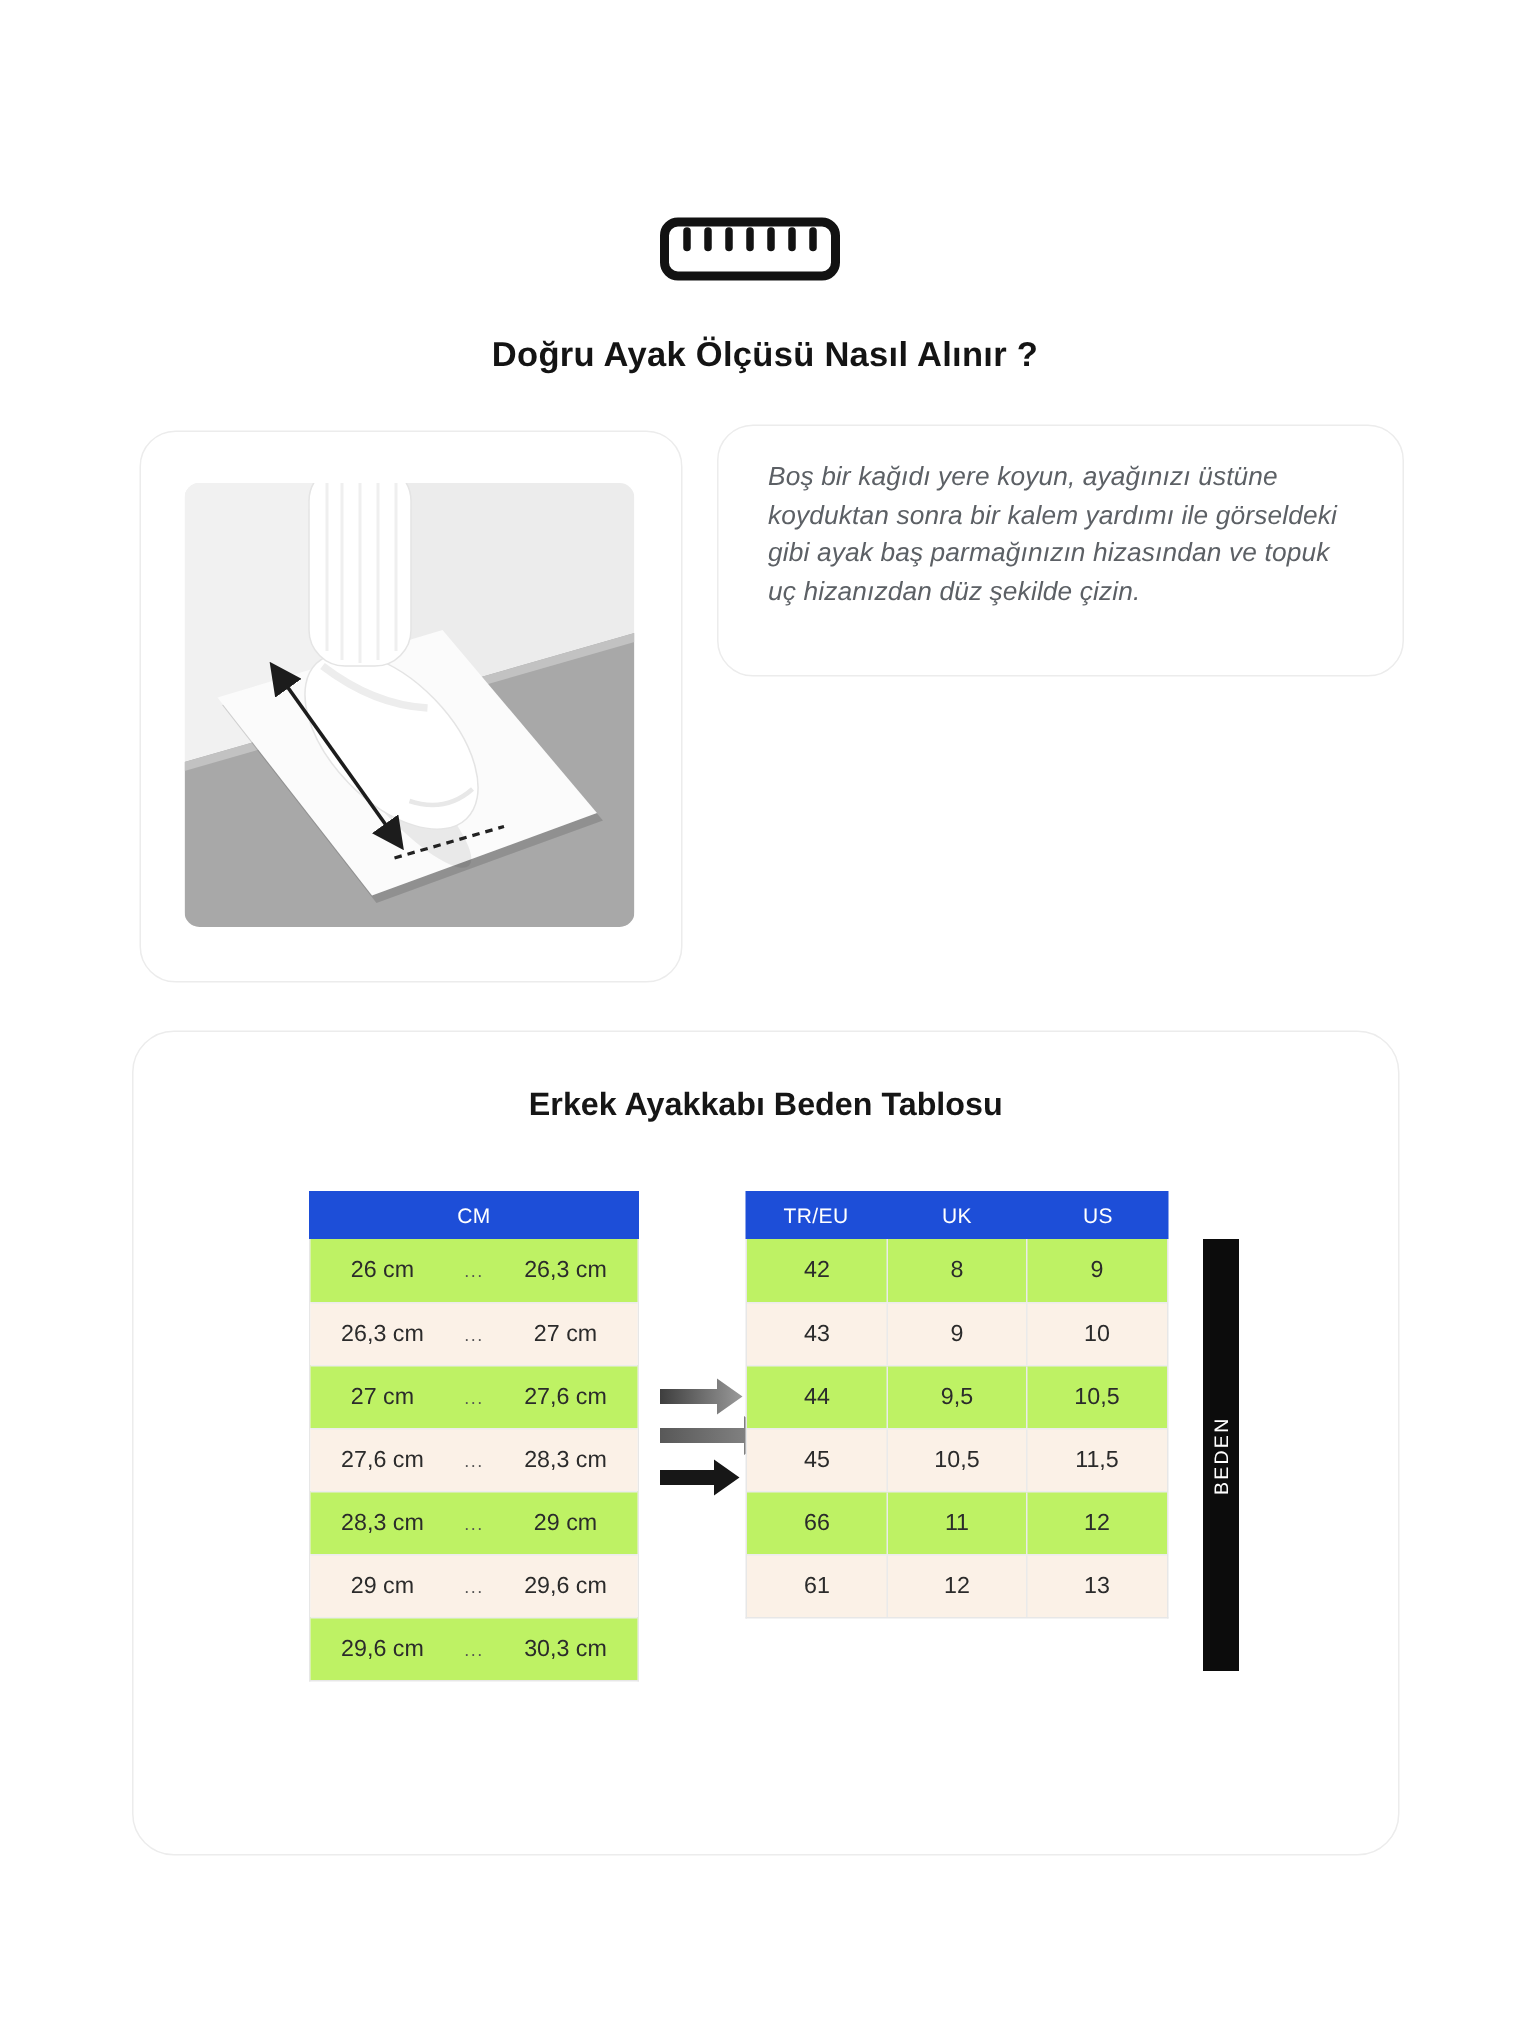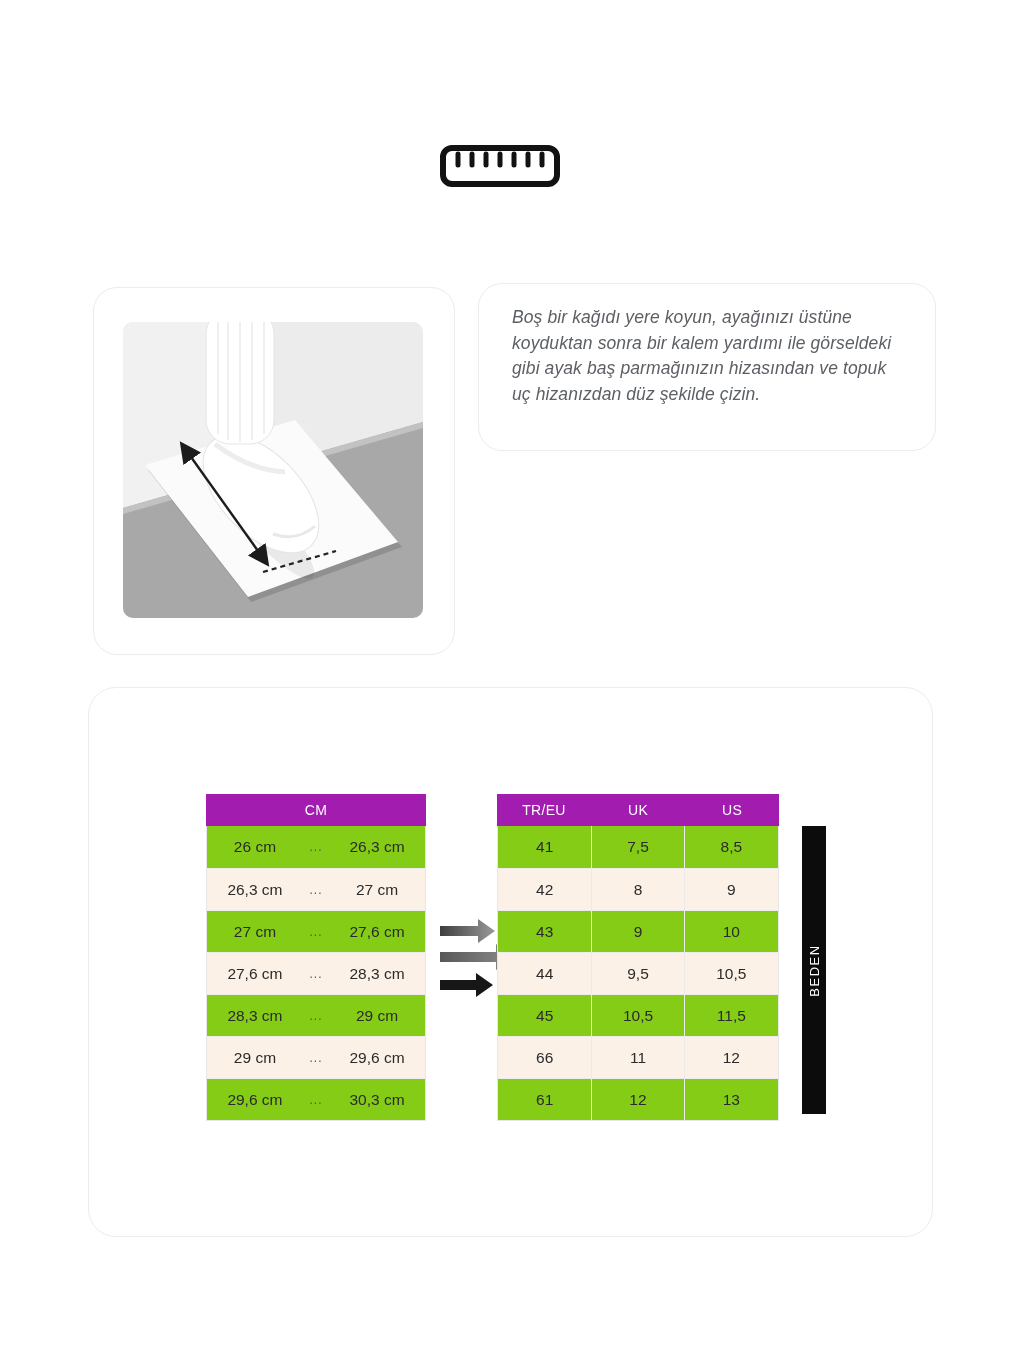--- a/index.html
+++ b/index.html
@@ -29,27 +29,27 @@
 
   
   .chart-card { left:88px; top:687px; width:845px; height:550px; border-radius:28px; }
   .chart-title { position:absolute; left:0; right:0; top:36px; text-align:center;
                  font-size:21.5px; font-weight:700; color:#161616; }
 
   .tbl { position:absolute; top:106px; }
   .cm-table { left:117px; width:220px; }
   .size-table { left:408px; width:282px; }
 
-  .t-header { height:32px; background:#a21caf; color:#ffffff; font-size:14px;
+  .t-header { height:32px; background:#1d4ed8; color:#ffffff; font-size:14px;
               display:flex; align-items:center; justify-content:center; letter-spacing:.3px; }
   .size-table .t-header { display:grid; grid-template-columns:1fr 1fr 1fr; text-align:center; }
 
   .rows { border:1px solid #e7e7e7; border-top:none; }
   .row { height:42px; display:grid; align-items:stretch; text-align:center;
-         font-size:15.5px; color:#2b2b2b; background:#84cc16; }
+         font-size:15.5px; color:#2b2b2b; background:#bef264; }
   .row + .row { border-top:1px solid #ececec; }
   .rows .row:nth-child(even) { background:#fbf1e7; }
   .row span { display:flex; align-items:center; justify-content:center; height:100%; }
 
   .cm-row { grid-template-columns:44% 12% 44%; }
   .dots { font-size:12px; color:#555; letter-spacing:1px; }
 
   .size-row { grid-template-columns:1fr 1fr 1fr; }
   .size-row span:nth-child(2) { border-left:1px solid #eaeaea; border-right:1px solid #eaeaea; }
 
@@ -73,20 +73,21 @@
         <line x1="33" y1="10" x2="33" y2="21"></line>
         <line x1="47" y1="10" x2="47" y2="21"></line>
         <line x1="61" y1="10" x2="61" y2="21"></line>
         <line x1="75" y1="10" x2="75" y2="21"></line>
         <line x1="89" y1="10" x2="89" y2="21"></line>
         <line x1="103" y1="10" x2="103" y2="21"></line>
       </g>
     </svg>
   </div>
 
+  <div class="page-title">Doğru Ayak Ölçüsü Nasıl Alınır ?</div>
 
   <section class="card photo-card">
     <div class="photo">
       <svg width="300" height="296" viewBox="0 0 300 296">
         <defs>
           <marker id="mh" markerWidth="9" markerHeight="9" refX="4.5" refY="4.5" orient="auto-start-reverse">
             <path d="M0,0 L9,4.5 L0,9 z" fill="#1c1c1c"></path>
           </marker>
         </defs>
 
@@ -120,20 +121,21 @@
       </svg>
     </div>
   </section>
 
   <section class="card step-card step1">
     <p>Boş bir kağıdı yere koyun, ayağınızı üstüne koyduktan sonra bir kalem yardımı ile görseldeki gibi ayak baş parmağınızın hizasından ve topuk uç hizanızdan düz şekilde çizin.</p>
   </section>
 
 
   <section class="card chart-card">
+    <div class="chart-title">Erkek Ayakkabı Beden Tablosu</div>
 
     <div class="tbl cm-table">
       <div class="t-header">CM</div>
       <div class="rows">
         <div class="row cm-row">
           <span>26 cm</span>
           <span class="dots">...</span>
           <span>26,3 cm</span>
         </div>
         <div class="row cm-row">
@@ -188,25 +190,20 @@
     </div>
 
     <div class="tbl size-table">
       <div class="t-header">
         <span>TR/EU</span>
         <span>UK</span>
         <span>US</span>
       </div>
       <div class="rows">
         <div class="row size-row">
-          <span>41</span>
-          <span>7,5</span>
-          <span>8,5</span>
-        </div>
-        <div class="row size-row">
           <span>42</span>
           <span>8</span>
           <span>9</span>
         </div>
         <div class="row size-row">
           <span>43</span>
           <span>9</span>
           <span>10</span>
         </div>
         <div class="row size-row">

